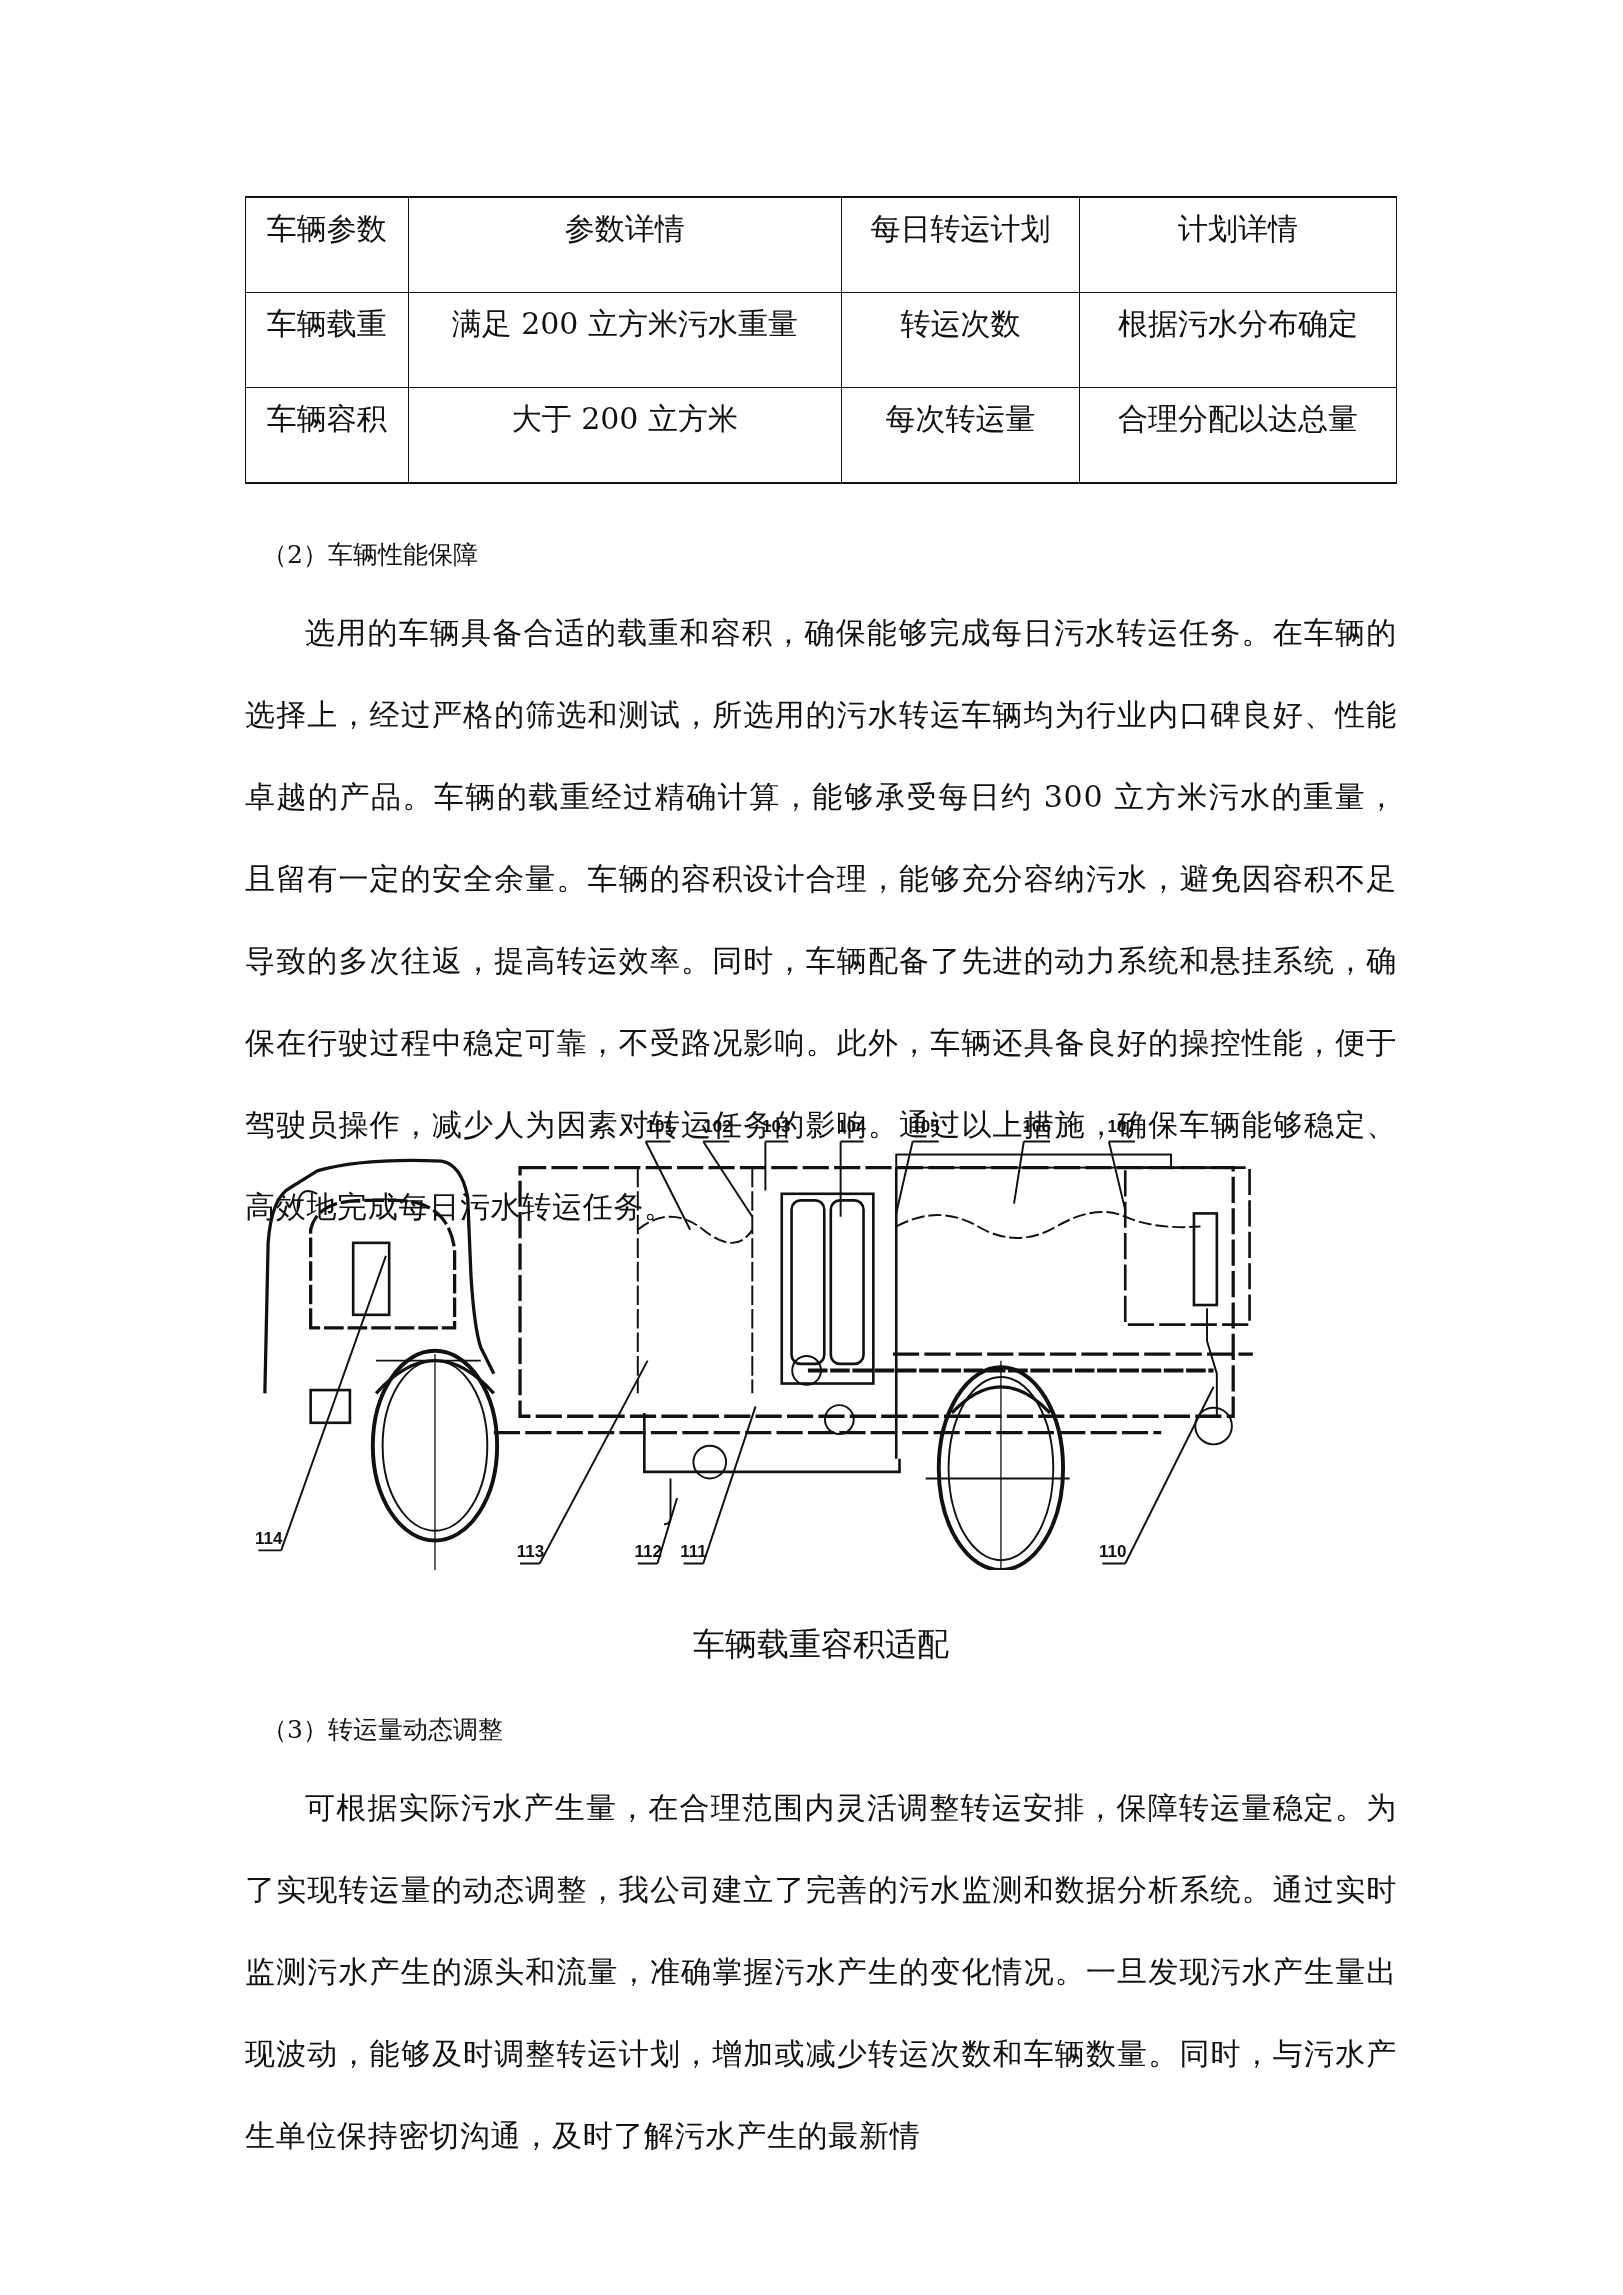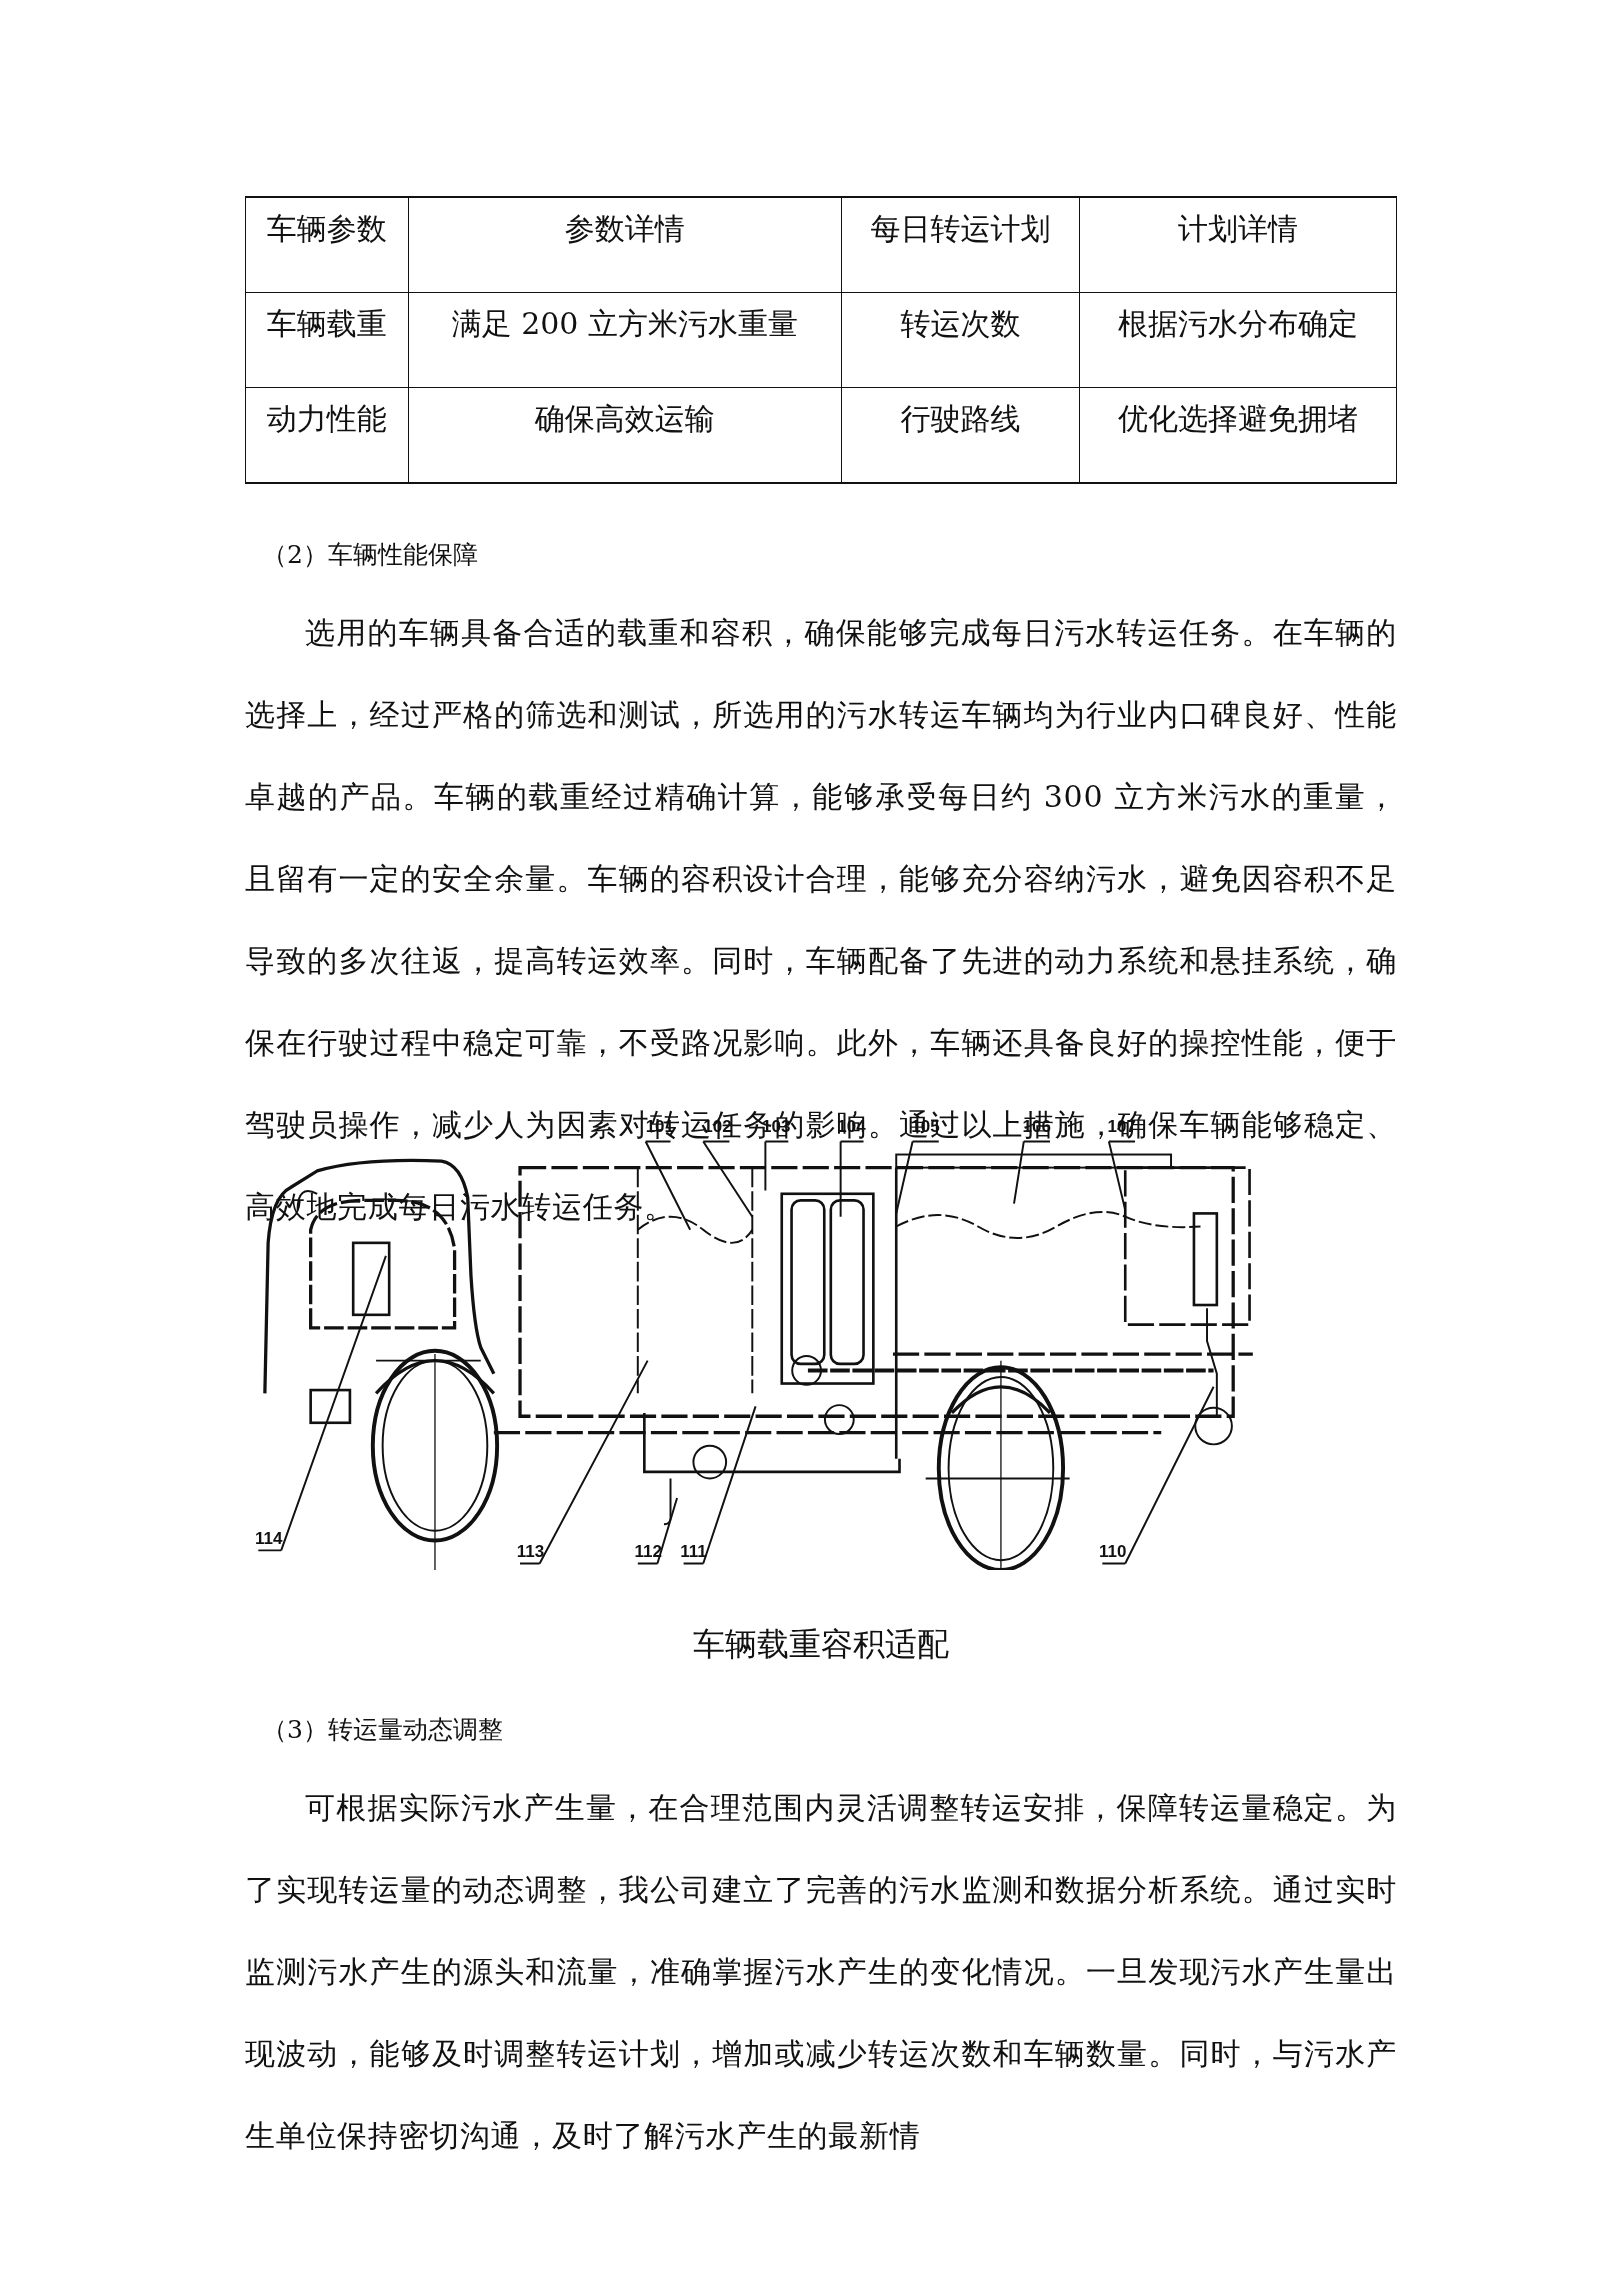--- a/index.html
+++ b/index.html
@@ -40,24 +40,24 @@
       <td class="c3">每日转运计划</td>
       <td class="c4">计划详情</td>
     </tr>
     <tr>
       <td>车辆载重</td>
       <td>满足 200 立方米污水重量</td>
       <td>转运次数</td>
       <td>根据污水分布确定</td>
     </tr>
     <tr>
-      <td>动力性能</td>
-      <td>确保高效运输</td>
-      <td>行驶路线</td>
-      <td>优化选择避免拥堵</td>
+      <td>车辆容积</td>
+      <td>大于 200 立方米</td>
+      <td>每次转运量</td>
+      <td>合理分配以达总量</td>
     </tr>
   </tbody>
     </table>
 
   <div class="heading" style="top:538px;">（2）车辆性能保障</div>
   <div class="text-block" style="top:592px;">
     <p class="para">选用的车辆具备合适的载重和容积，确保能够完成每日污水转运任务。在车辆的选择上，经过严格的筛选和测试，所选用的污水转运车辆均为行业内口碑良好、性能卓越的产品。车辆的载重经过精确计算，能够承受每日约 300 立方米污水的重量，且留有一定的安全余量。车辆的容积设计合理，能够充分容纳污水，避免因容积不足导致的多次往返，提高转运效率。同时，车辆配备了先进的动力系统和悬挂系统，确保在行驶过程中稳定可靠，不受路况影响。此外，车辆还具备良好的操控性能，便于驾驶员操作，减少人为因素对转运任务的影响。通过以上措施，确保车辆能够稳定、高效地完成每日污水转运任务。</p>
   </div>
 
   <div class="diagram">

